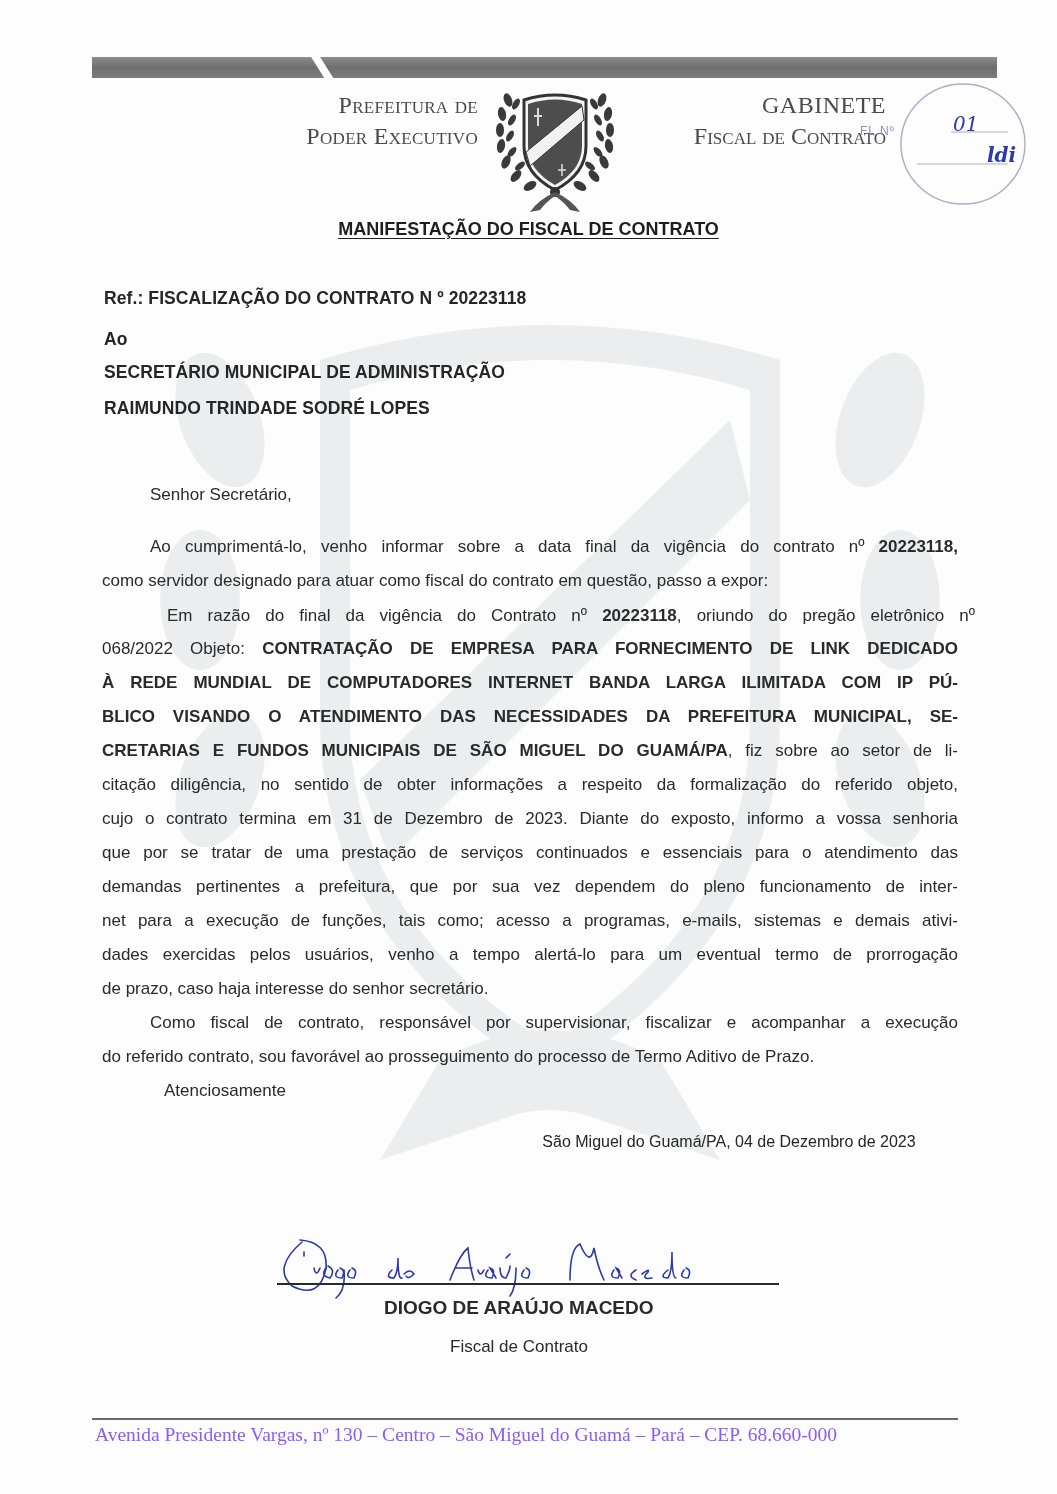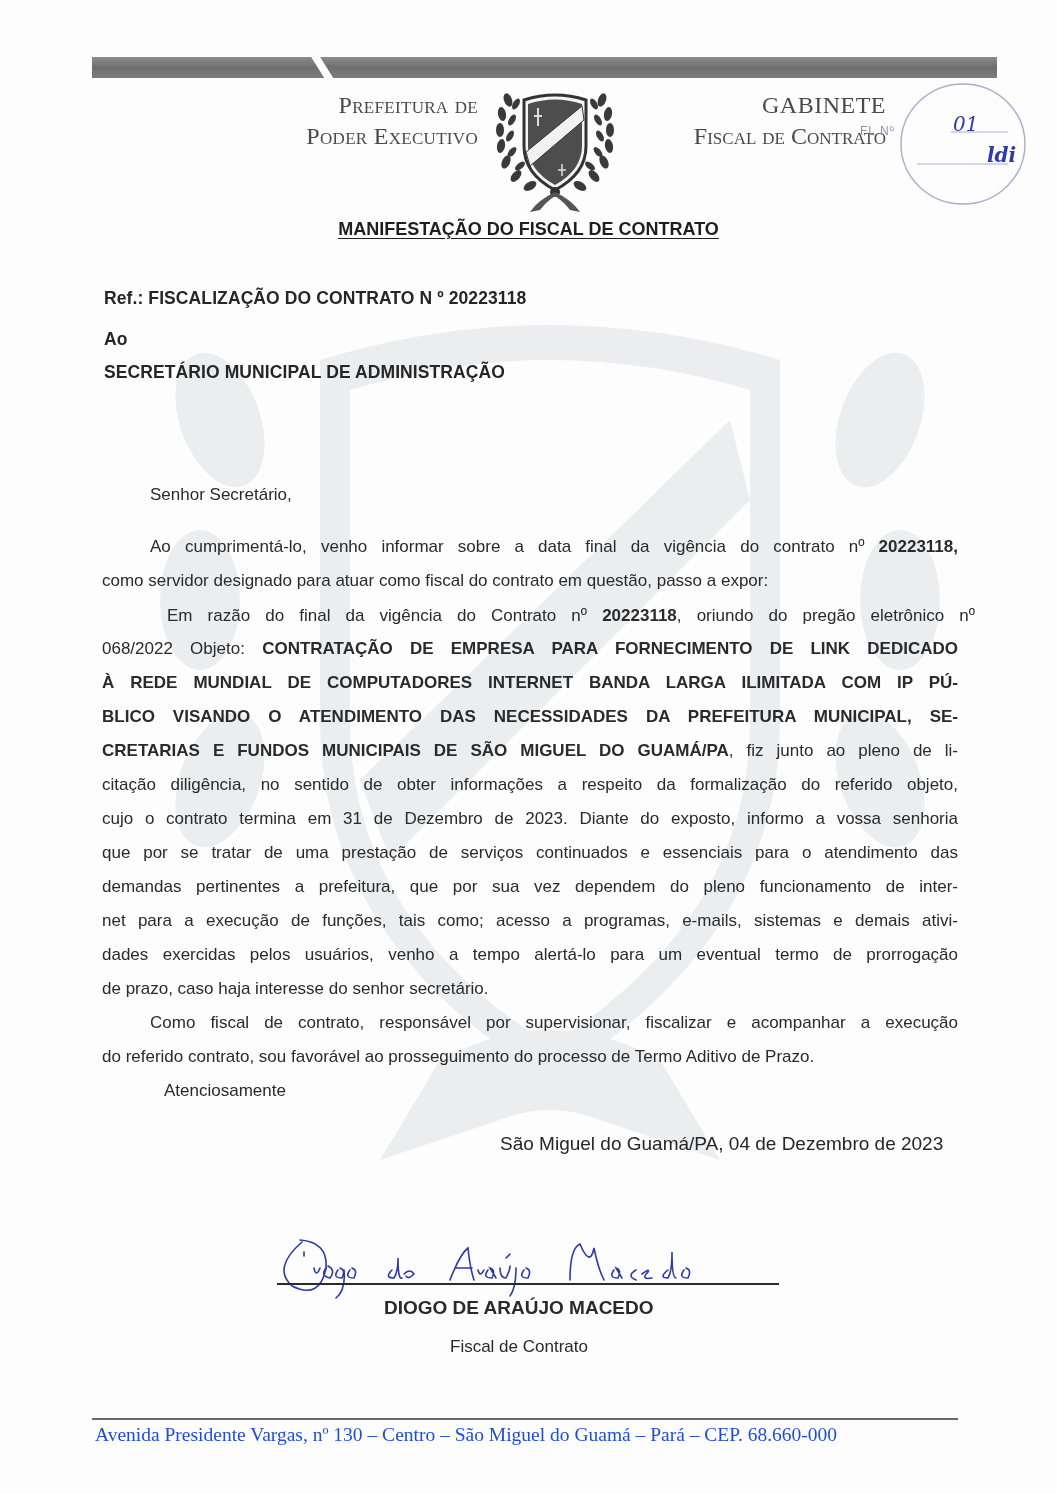--- a/index.html
+++ b/index.html
@@ -40,29 +40,29 @@
   .title span { text-decoration: underline; text-underline-offset: 3px; }
 
   .ref { position: absolute; left: 104px; font-size: 17.5px; font-weight: bold; color: #262626; letter-spacing: 0.1px; }
 
   .body-text { position: absolute; left: 102px; width: 856px; font-family: "Liberation Sans", sans-serif;
                font-size: 17px; color: #2a2a2a; }
   .line { position: absolute; left: 0; width: 856px; white-space: nowrap; text-align: justify; text-align-last: justify; height: 22px; line-height: 22px; }
   .line.noj { text-align: center; text-align-last: left; }
   .b { font-weight: bold; }
 
-  .place-date { position: absolute; left: 500px; width: 458px; text-align: left; top: 1133px; font-size: 19px; color: #262626; }
+  .place-date { position: absolute; left: 500px; width: 458px; text-align: center; top: 1133px; font-size: 16px; color: #262626; }
   .sign-line { position: absolute; left: 277px; top: 1283px; width: 502px; height: 1.5px; background: #2a2a2a; }
   .signature { position: absolute; left: 280px; top: 1228px; width: 430px; height: 75px; }
   .signer { position: absolute; left: 384px; top: 1297px; font-size: 19px; font-weight: bold; color: #2a2a2a; }
   .signer-role { position: absolute; left: 450px; top: 1337px; font-size: 17px; color: #2a2a2a; }
 
   .footer-line { position: absolute; left: 92px; top: 1418px; width: 866px; height: 1.5px; background: #6a6a6a; }
   .footer { position: absolute; left: 95px; top: 1424px; width: 870px; font-family: "Liberation Serif", serif;
-            font-size: 19.5px; color: #1d4ed8; white-space: nowrap; }
+            font-size: 19.5px; color: #8b5cf6; white-space: nowrap; }
 </style>
 </head>
 <body>
 
 <div class="page">
 
   <div class="top-band"></div>
   <div class="top-band-cut"></div>
 
   <div class="hdr-left">
@@ -147,32 +147,33 @@
     </g>
   </svg>
 
   <div class="title">
     <span>MANIFESTAÇÃO DO FISCAL DE CONTRATO</span>
   </div>
 
   <div class="ref" style="top:288px;">Ref.: FISCALIZAÇÃO DO CONTRATO N º 20223118</div>
   <div class="ref" style="top:329px;">Ao</div>
   <div class="ref" style="top:362px;">SECRETÁRIO MUNICIPAL DE ADMINISTRAÇÃO</div>
+  <div class="ref" style="top:398px;">RAIMUNDO TRINDADE SODRÉ LOPES</div>
 
   <div class="body-text" style="top:0;">
     <div class="line noj" style="top:484px; left:48px;">Senhor Secretário,</div>
 
     <div class="line" style="top:536px; left:48px; width:808px;"><span>Ao cumprimentá-lo, venho informar sobre a data final da vigência do contrato nº </span><span class="b">20223118,</span></div>
     <div class="line noj" style="top:570px;">como servidor designado para atuar como fiscal do contrato em questão, passo a expor:</div>
 
     <div class="line" style="top:605px; left:48px; width:808px;margin-left:17px;"><span>Em razão do final da vigência do Contrato nº </span><span class="b">20223118</span><span>, oriundo do pregão eletrônico nº</span></div>
     <div class="line" style="top:638px;"><span>068/2022 Objeto: </span><span class="b">CONTRATAÇÃO DE EMPRESA PARA FORNECIMENTO DE LINK DEDICADO</span></div>
     <div class="line b" style="top:672px;">À REDE MUNDIAL DE COMPUTADORES INTERNET BANDA LARGA ILIMITADA COM IP PÚ-</div>
     <div class="line b" style="top:706px;">BLICO VISANDO O ATENDIMENTO DAS NECESSIDADES DA PREFEITURA MUNICIPAL, SE-</div>
-    <div class="line" style="top:740px;"><span class="b">CRETARIAS E FUNDOS MUNICIPAIS DE SÃO MIGUEL DO GUAMÁ/PA</span><span>, fiz junto ao pleno de li-</span></div>
+    <div class="line" style="top:740px;"><span class="b">CRETARIAS E FUNDOS MUNICIPAIS DE SÃO MIGUEL DO GUAMÁ/PA</span><span>, fiz sobre ao setor de li-</span></div>
     <div class="line" style="top:774px;">citação diligência, no sentido de obter informações a respeito da formalização do referido objeto,</div>
     <div class="line" style="top:808px;">cujo o contrato termina em 31 de Dezembro de 2023. Diante do exposto, informo a vossa senhoria</div>
     <div class="line" style="top:842px;">que por se tratar de uma prestação de serviços continuados e essenciais para o atendimento das</div>
     <div class="line" style="top:876px;">demandas pertinentes a prefeitura, que por sua vez dependem do pleno funcionamento de inter-</div>
     <div class="line" style="top:910px;">net para a execução de funções, tais como; acesso a programas, e-mails, sistemas e demais ativi-</div>
     <div class="line" style="top:944px;">dades exercidas pelos usuários, venho a tempo alertá-lo para um eventual termo de prorrogação</div>
     <div class="line noj" style="top:978px;">de prazo, caso haja interesse do senhor secretário.</div>
 
     <div class="line" style="top:1012px; left:48px; width:808px;">Como fiscal de contrato, responsável por supervisionar, fiscalizar e acompanhar a execução</div>
     <div class="line noj" style="top:1046px;">do referido contrato, sou favorável ao prosseguimento do processo de Termo Aditivo de Prazo.</div>

